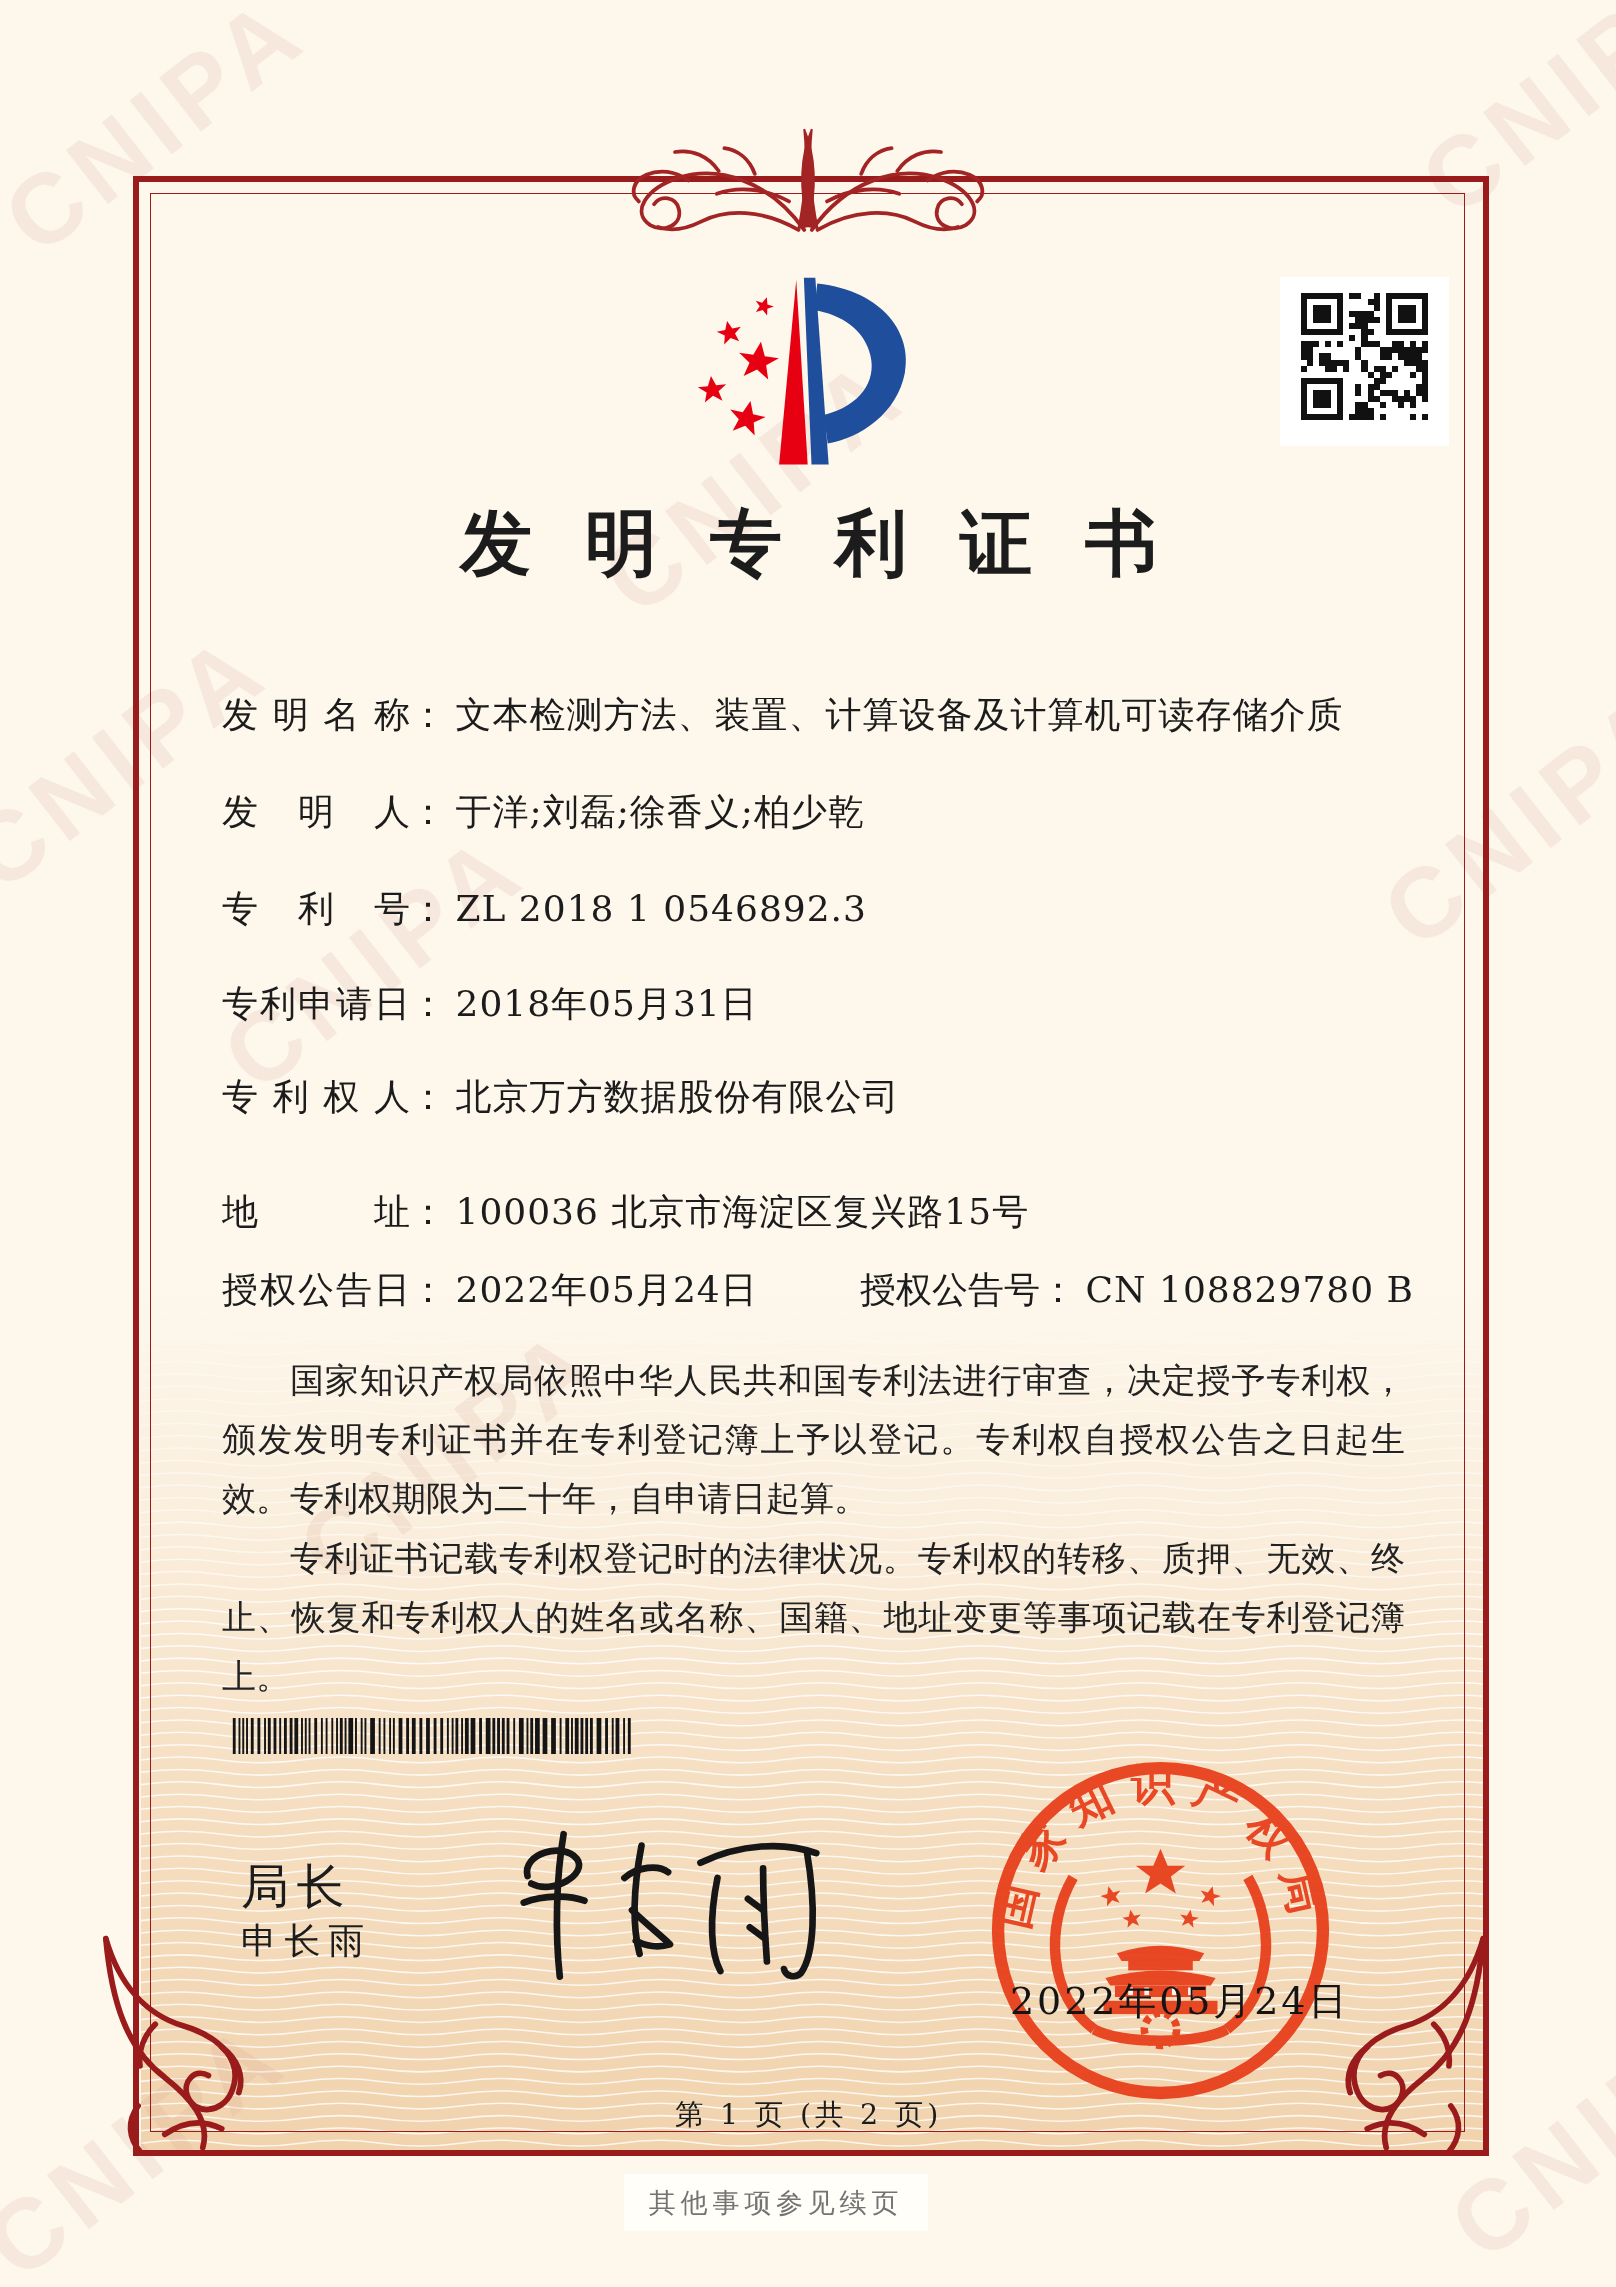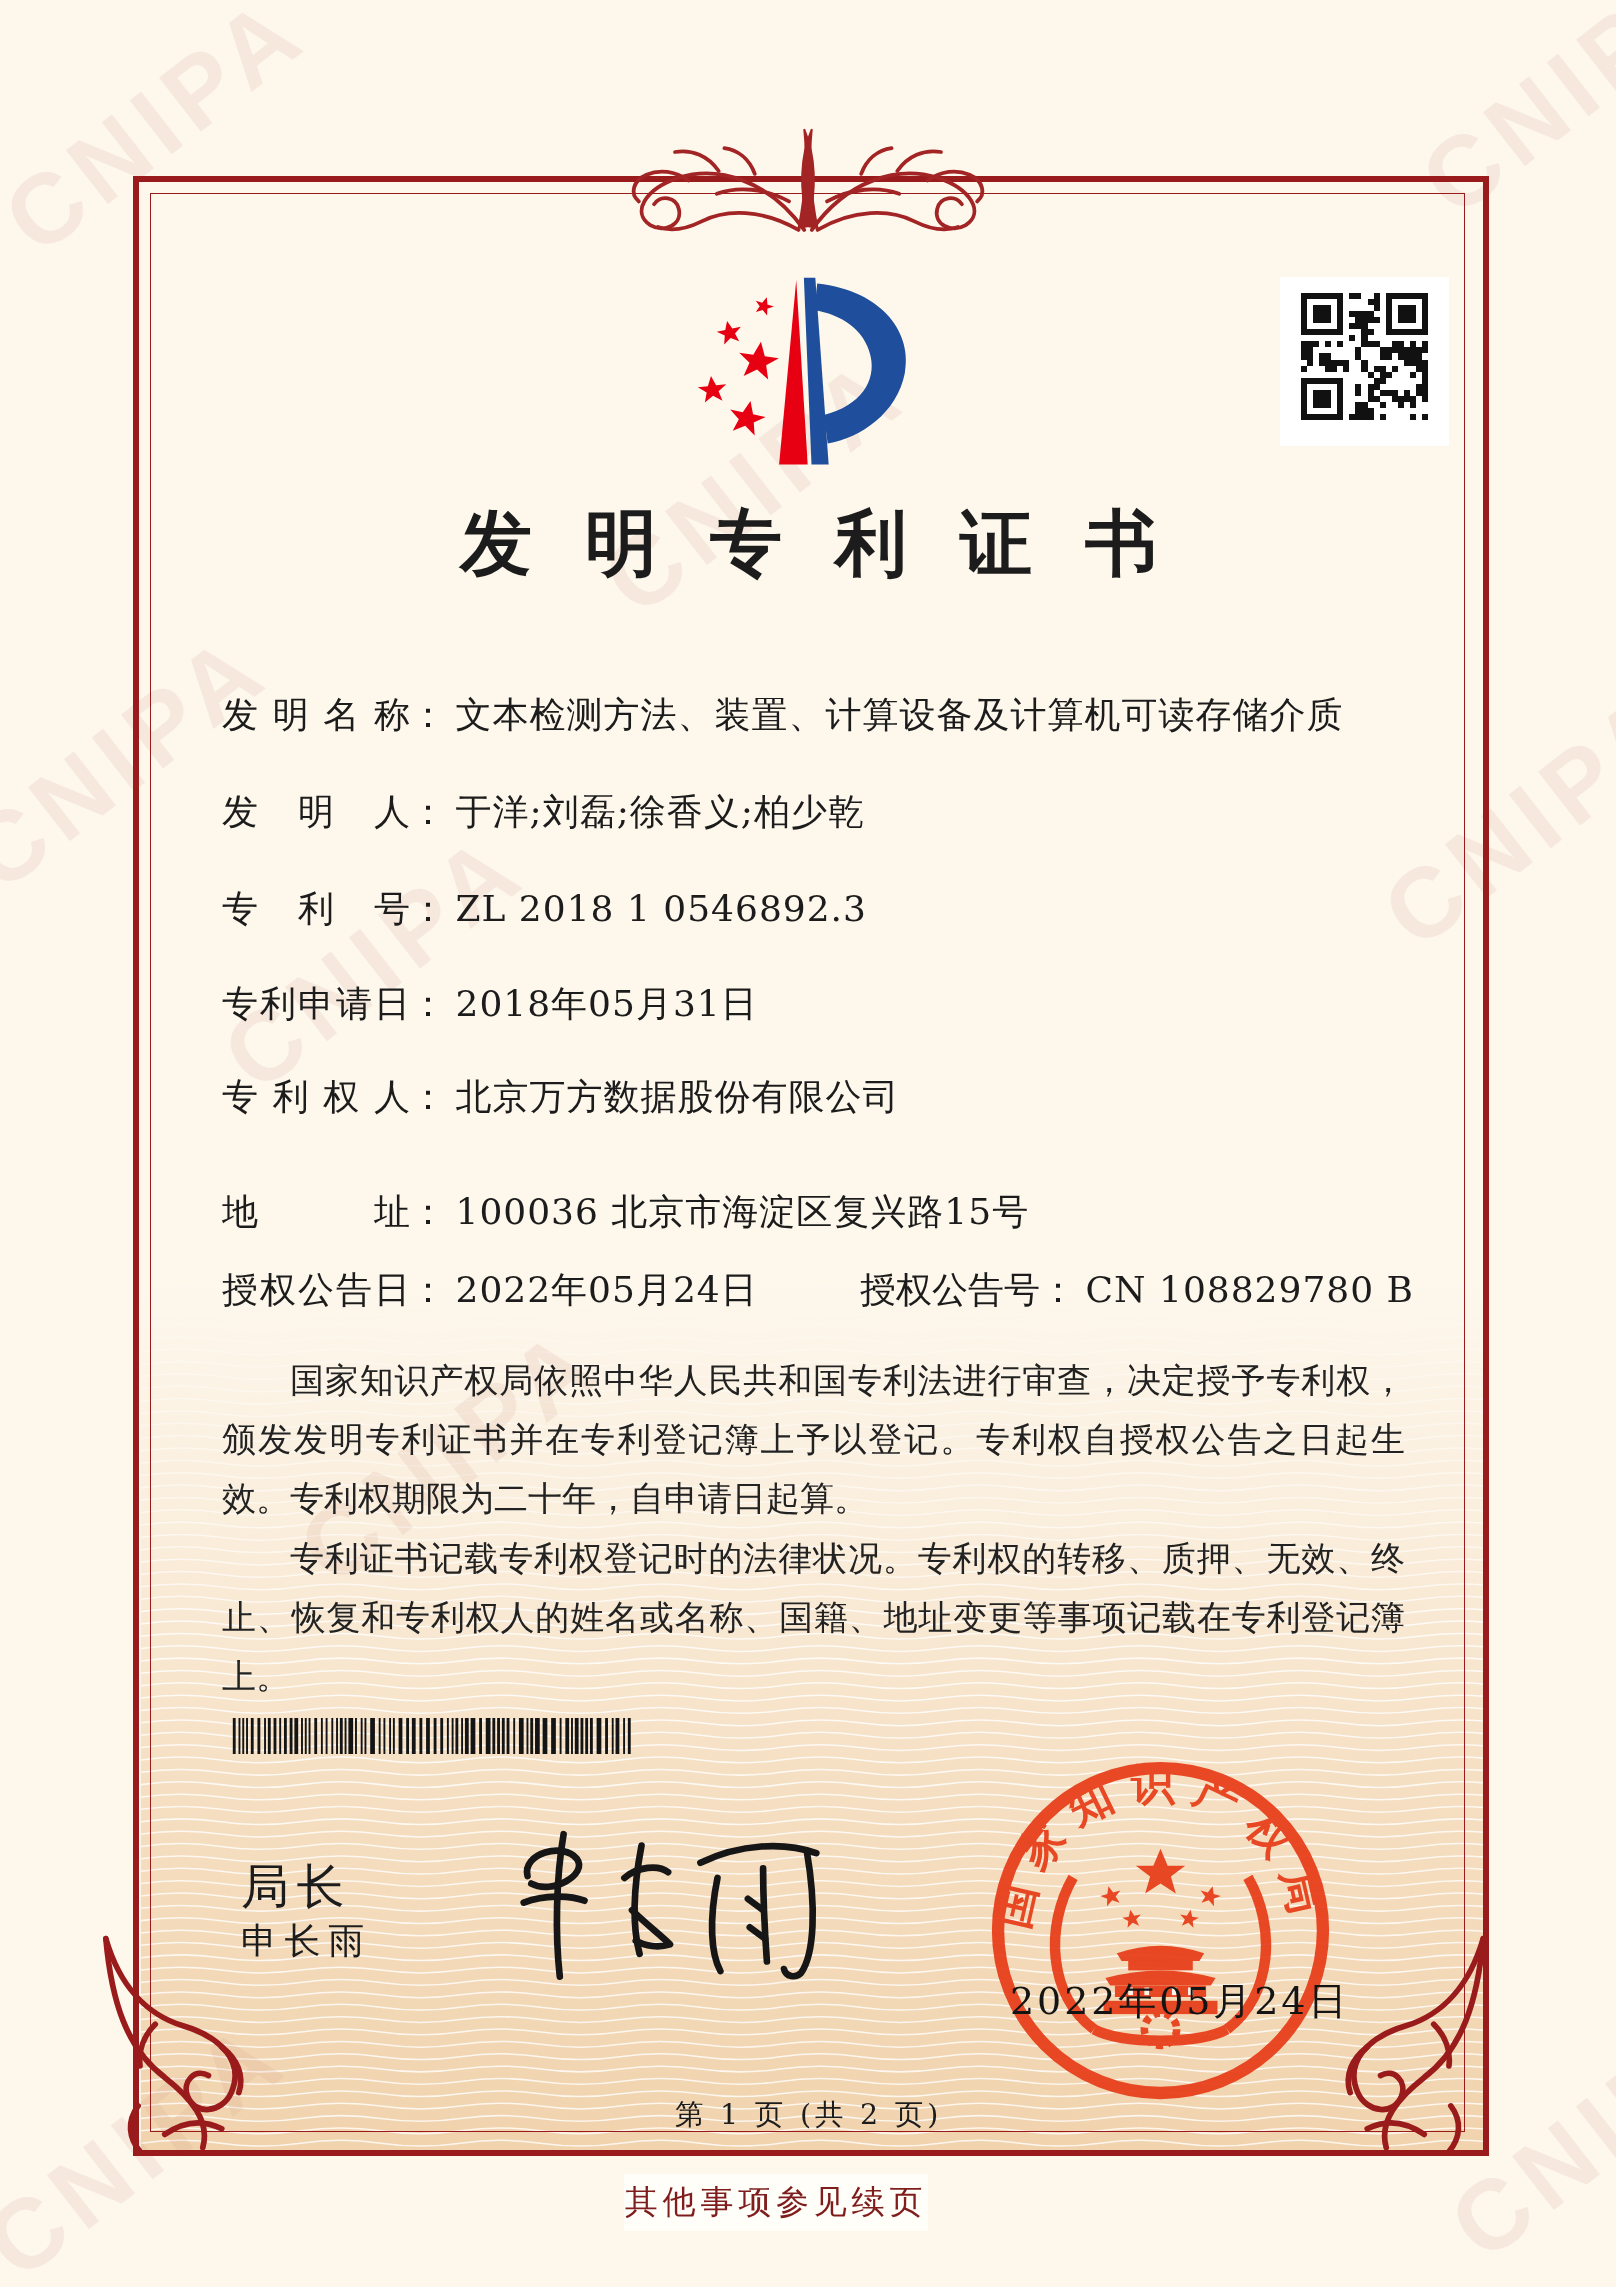--- a/index.html
+++ b/index.html
@@ -52,21 +52,21 @@
     left:222px; width:1183px; font-size:34px; line-height:59px; z-index:3;
     text-align:justify; text-indent:2em; color:#222;
   }
   .director-title{left:241px; top:1855px; font-size:48px; letter-spacing:7.6px; z-index:3;}
   .director-name{left:241px; top:1917px; font-size:36px; letter-spacing:7.6px; z-index:3;}
   .page-info{left:0; right:0; top:2096px; text-align:center; font-size:28.5px; letter-spacing:3.8px; z-index:3;}
   .footer-band{
     left:624px; top:2174px; width:304px; height:57px; background:#fffef9; z-index:5;
     display:flex; align-items:center; justify-content:center;
   }
-  .footer-note{font-size:33px; letter-spacing:4.8px; color:#7f1d1d;font-family:Liberation Serif, serif;}
+  .footer-note{font-size:27px; letter-spacing:4.8px; color:#737373;font-family:Liberation Serif, serif;}
   .qr-box{left:1280px; top:277px; width:169px; height:169px; background:#ffffff; z-index:3;}
   #qr{position:absolute; left:21px; top:16px;}
   .seal-date{
     left:1010px; top:1976px; z-index:5; font-size:38px; letter-spacing:2.9px; color:#141414;
   }
   svg{display:block;}
 </style>
 </head>
 <body>
 

